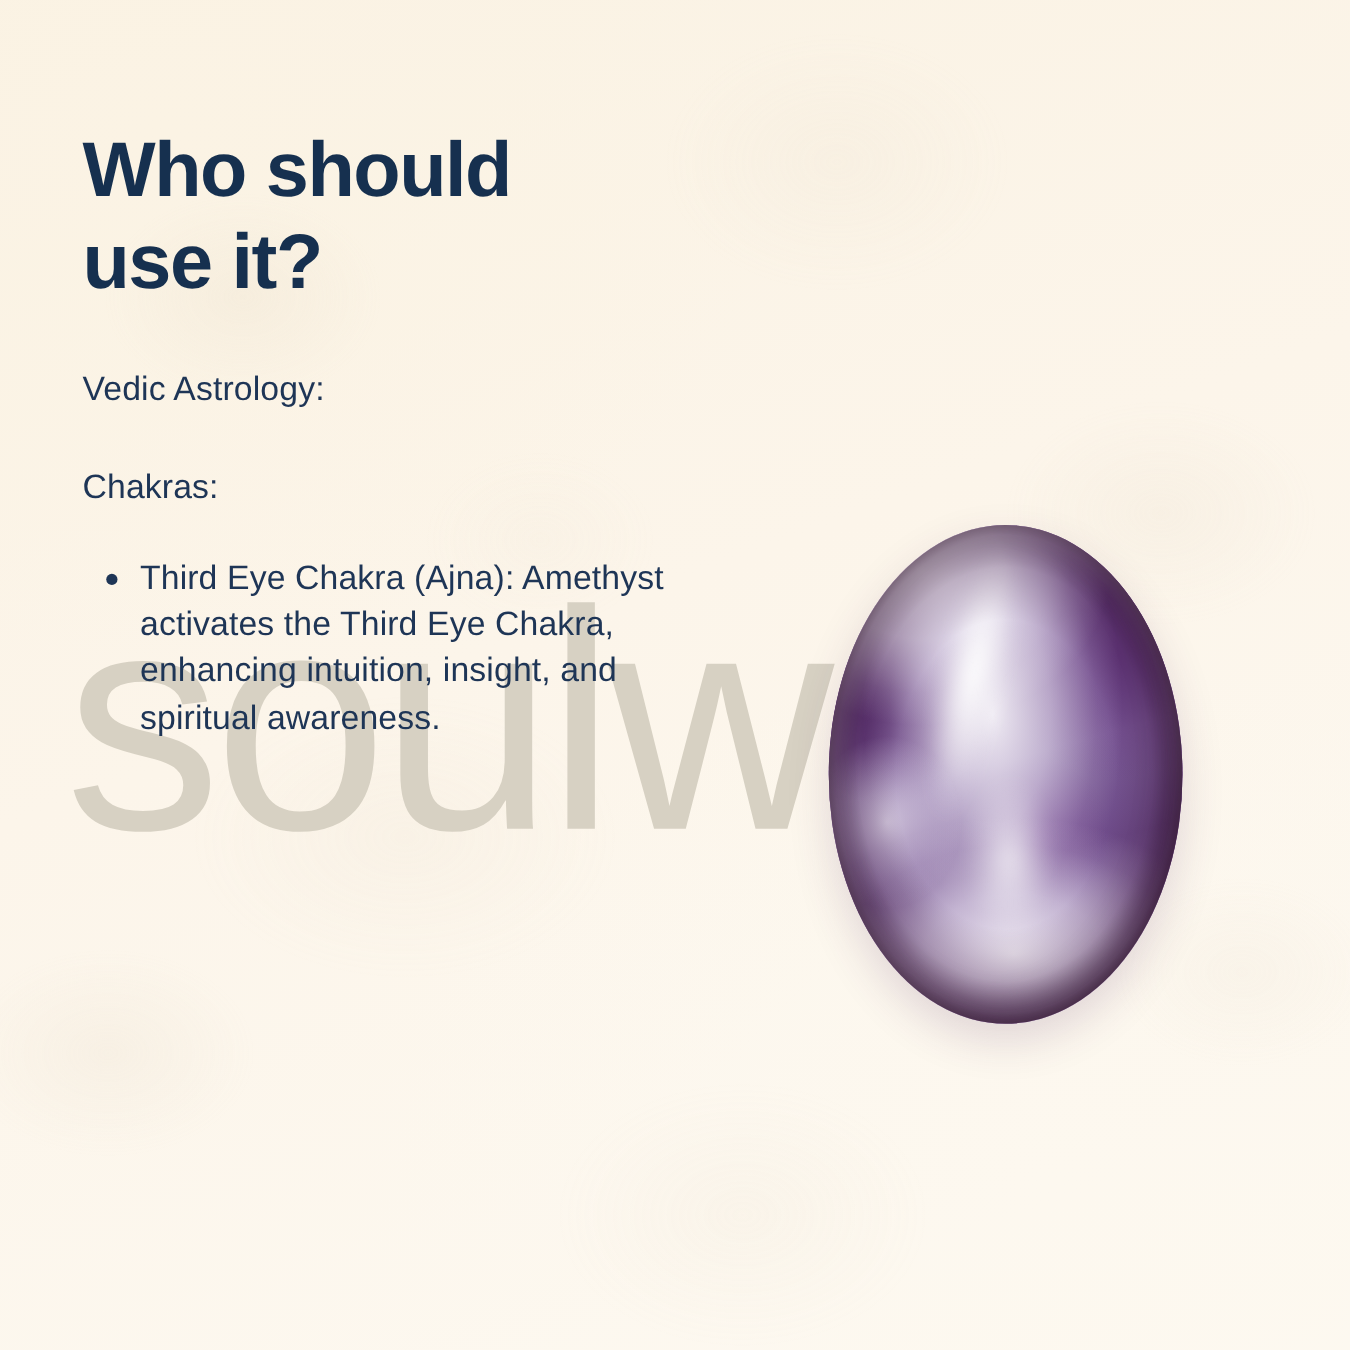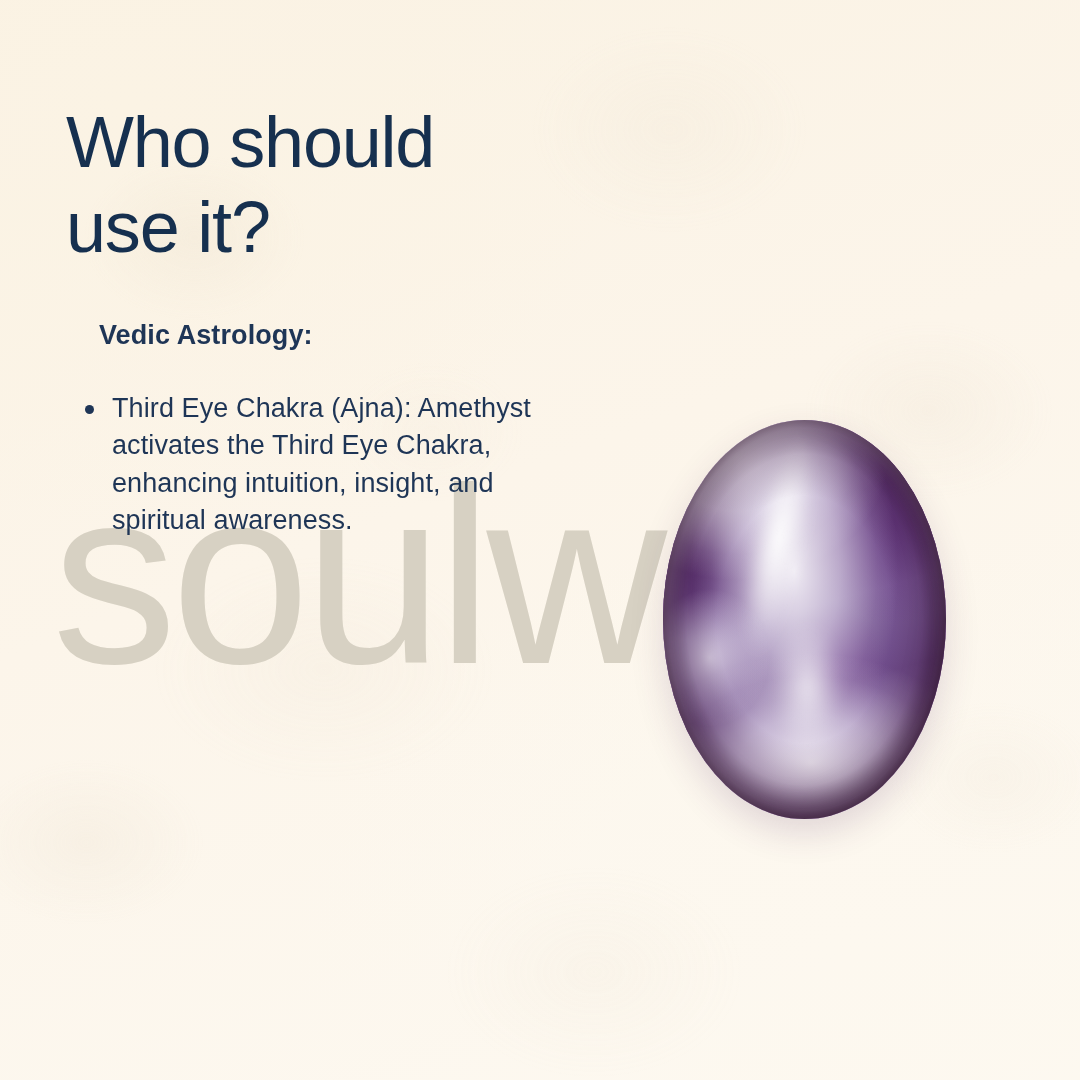--- a/index.html
+++ b/index.html
@@ -62,35 +62,34 @@
   
   #content {
     position:absolute;
     left:66px;
     top:100px;
     width:510px;
     color:#1b3153;
   }
 
   #headline {
-    font-size:72px;
-    font-weight:normal;
+    font-size:62px;
+    font-weight:bold;
     line-height:1.18;
     letter-spacing:-1.2px;
     color:#16304f;
     white-space:pre-line;
   }
 
   .para {
     font-size:27px;
     line-height:1.38;
-    font-weight:700;
+    font-weight:400;
     color:#1e3556;
     letter-spacing:.1px;
-    margin-left:33px;
   }
 
   #vedic-label     { margin-top:47px; }
   #vedic-body      { margin-top:37px; width:500px; }
   #chakras-label   { margin-top:40px; }
 
   #bullet-list {
     margin-top:36px;
     padding-left:46px;
     list-style:none;
@@ -311,20 +310,21 @@
   </div>
 
   <div id="content">
 
     <h1 id="headline">Who should
 use it?</h1>
 
     <p class="para" id="vedic-label">Vedic Astrology:</p>
 
 
+    <p class="para" id="chakras-label">Chakras:</p>
 
     <ul id="bullet-list">
       <li>
         <span class="bullet-dot"></span>
         <span>Third Eye Chakra (Ajna): Amethyst activates the Third Eye Chakra, enhancing intuition, insight, and spiritual awareness.</span>
       </li>
     </ul>
 
   </div>
 </div>

